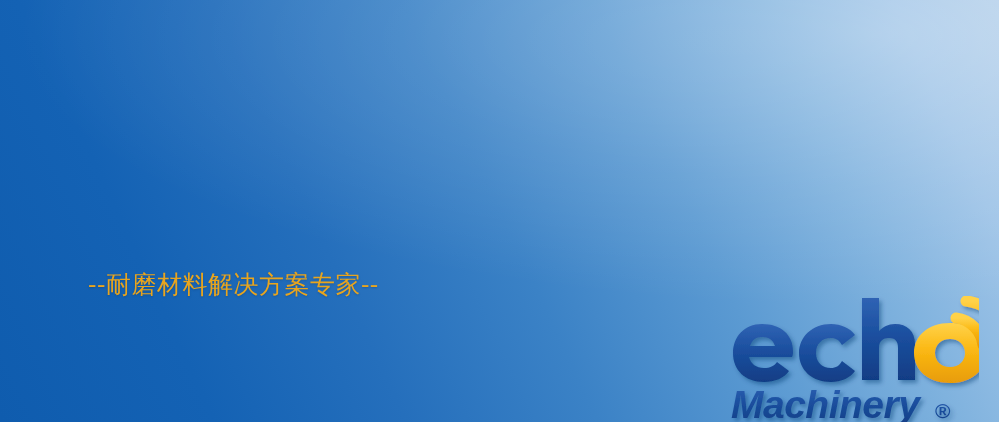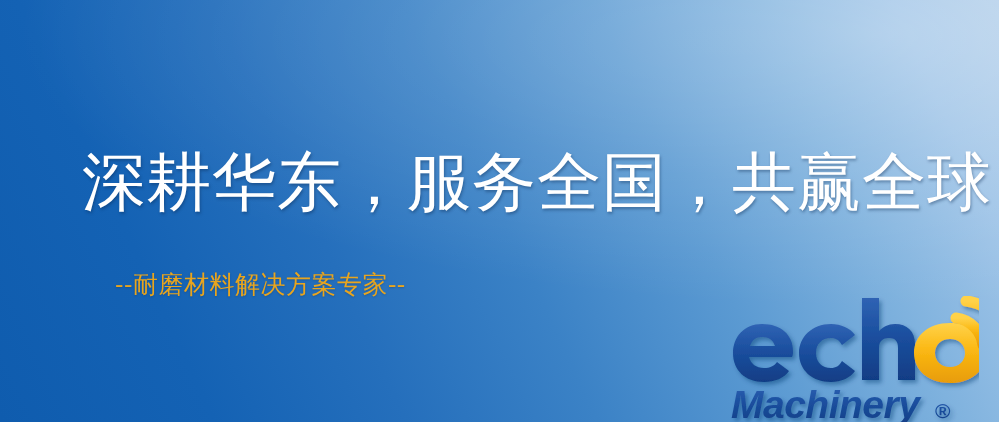--- a/index.html
+++ b/index.html
@@ -58,21 +58,20 @@
   #subtitle {
     position: absolute;
     left: 88px;
     top: 268px;
     font-family: "DejaVu Serif", "Liberation Serif", serif;
     font-size: 25px;
     letter-spacing: 0.5px;
     color: #E8A51E;
     white-space: nowrap;
     text-shadow: 0px 1px 2px rgba(10,40,80,0.25);
-    margin-left: 27px;
   }
 
   
   #logo {
     position: absolute;
     left: 728px;
     top: 296px;
     width: 251px;
     height: 126px;
   }
@@ -85,21 +84,20 @@
   }
 </style>
 </head>
 <body>
 
 <div id="banner">
 
   <div id="bg-gradient"></div>
   <div id="bg-sheen"></div>
 
-  <div id="headline">深耕华东，服务全国，共赢全球</div>
 
   <div id="subtitle">--耐磨材料解决方案专家--</div>
 
   <div id="logo">
     <svg id="logo-mark" viewBox="0 0 251 126">
       <defs>
         <linearGradient id="blueGrad" x1="0" y1="0" x2="0" y2="1">
           <stop offset="0%" stop-color="#2f63b4"></stop>
           <stop offset="45%" stop-color="#1b4f9f"></stop>
           <stop offset="100%" stop-color="#113d85"></stop>

